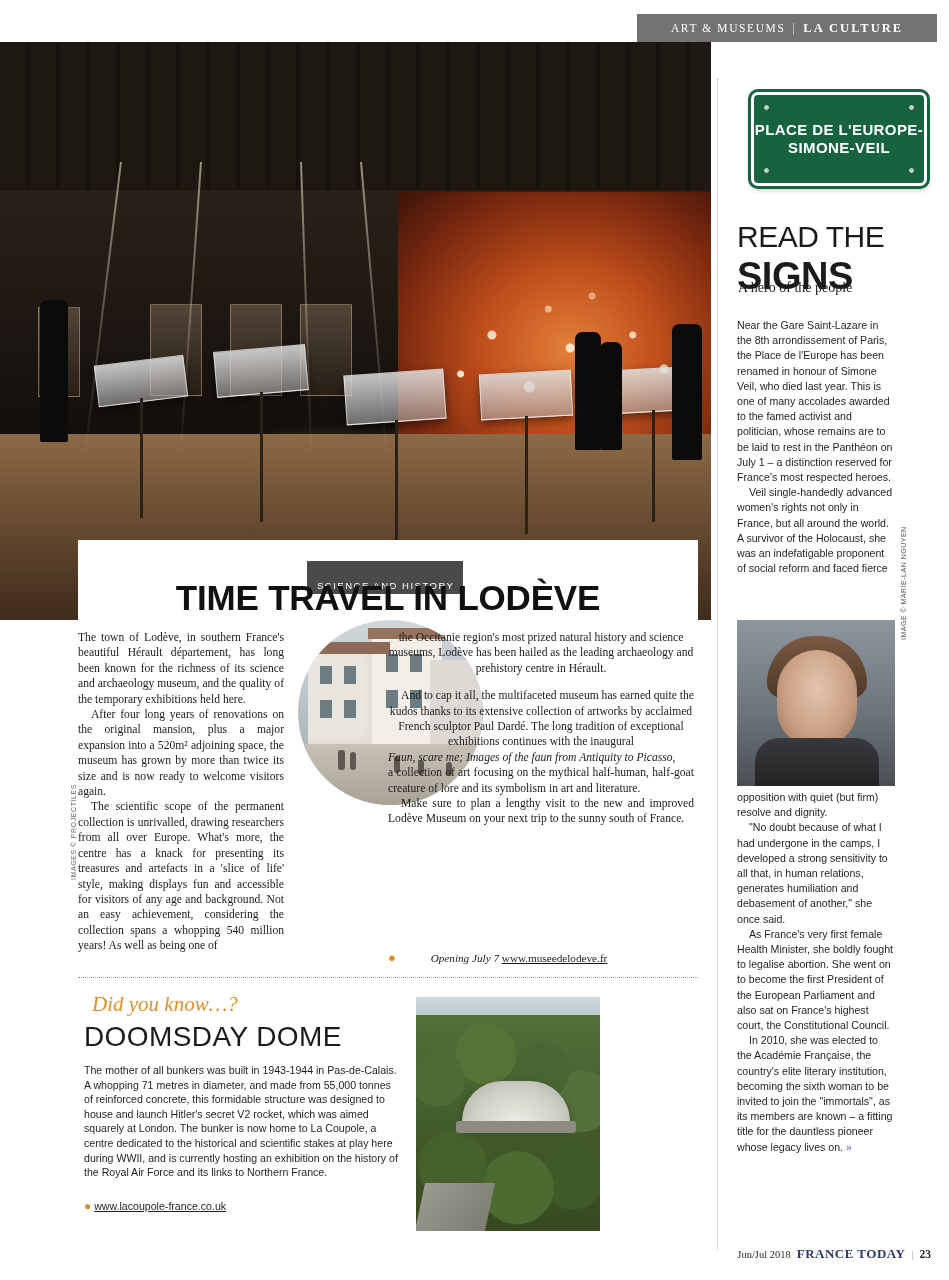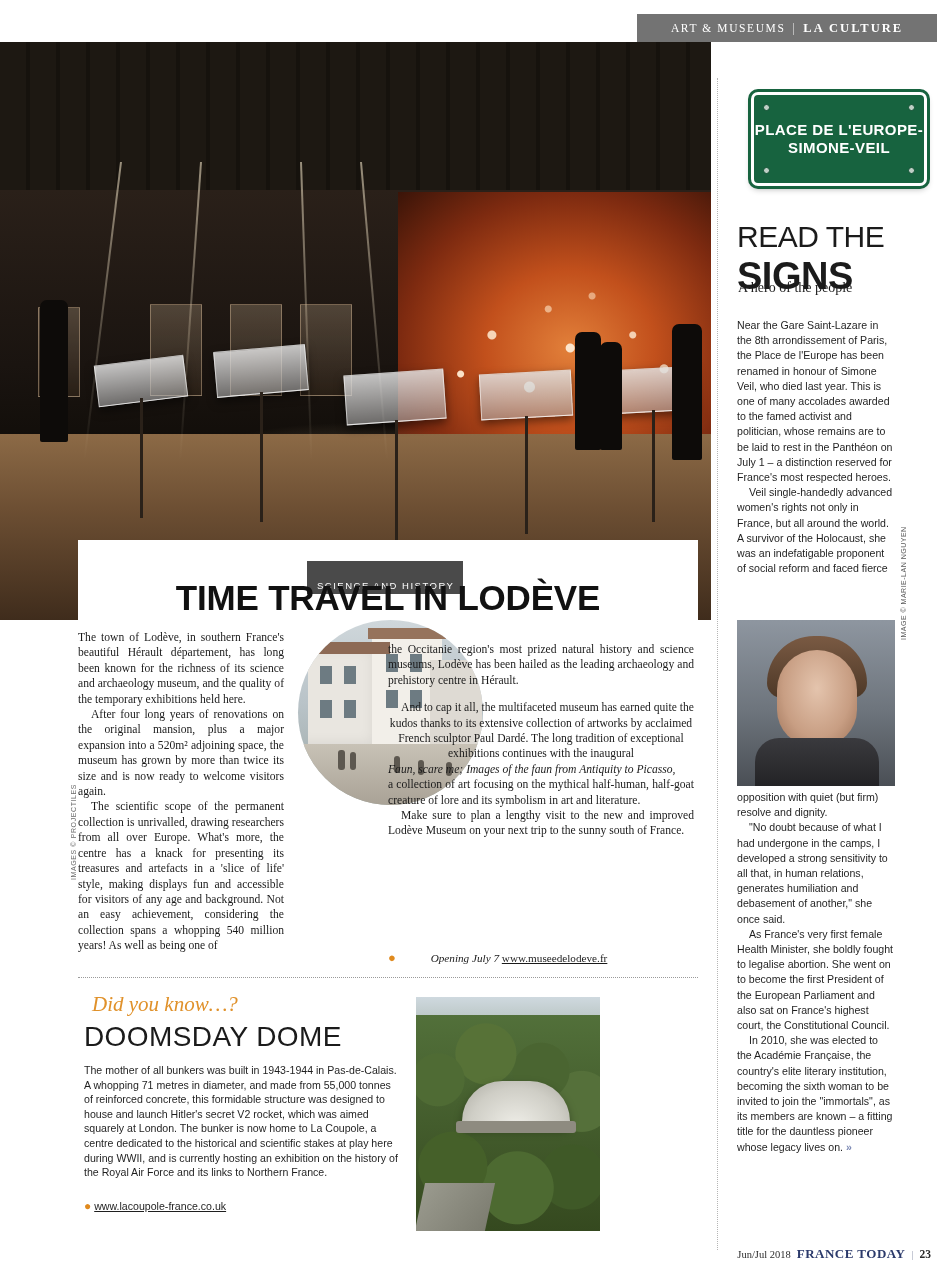--- a/index.html
+++ b/index.html
@@ -375,21 +375,21 @@
   <div class="fig" style="left:148px;top:142px;width:6px;height:14px;"></div>
 </div>
 
 <div class="body-col" id="col-left">
   <p class="first">The town of Lodève, in southern France's beautiful Hérault département, has long been known for the richness of its science and archaeology museum, and the quality of the temporary exhibitions held here.</p>
   <p>After four long years of renovations on the original mansion, plus a major expansion into a 520m² adjoining space, the museum has grown by more than twice its size and is now ready to welcome visitors again.</p>
   <p>The scientific scope of the permanent collection is unrivalled, drawing researchers from all over Europe. What's more, the centre has a knack for presenting its treasures and artefacts in a 'slice of life' style, making displays fun and accessible for visitors of any age and background. Not an easy achievement, considering the collection spans a whopping 540 million years! As well as being one of</p>
 </div>
 
 <div class="body-col" id="col-right">
-  <p class="first" style="margin-top:12px;">the Occitanie region's most prized natural history and science museums, Lodève has been hailed as the leading archaeology and prehistory centre in Hérault.</p>
+  <p class="first" style="text-align:center;">the Occitanie region's most prized natural history and science museums, Lodève has been hailed as the leading archaeology and prehistory centre in Hérault.</p>
   <p style="text-align:center;margin-top:12px;">And to cap it all, the multifaceted museum has earned quite the kudos thanks to its extensive collection of artworks by acclaimed French sculptor Paul Dardé. The long tradition of exceptional exhibitions continues with the inaugural</p>
   <p class="indent-block" style="font-style:italic;">Faun, scare me; Images of the faun from Antiquity to Picasso,</p>
   <p class="indent-block">a collection of art focusing on the mythical half-human, half-goat creature of lore and its symbolism in art and literature.</p>
   <p>Make sure to plan a lengthy visit to the new and improved Lodève Museum on your next trip to the sunny south of France.</p>
 </div>
 
 <div class="opening-line">
   <span class="bullet">●</span>
   <span class="ital">Opening July 7</span>
   <a href="#">www.museedelodeve.fr</a>

